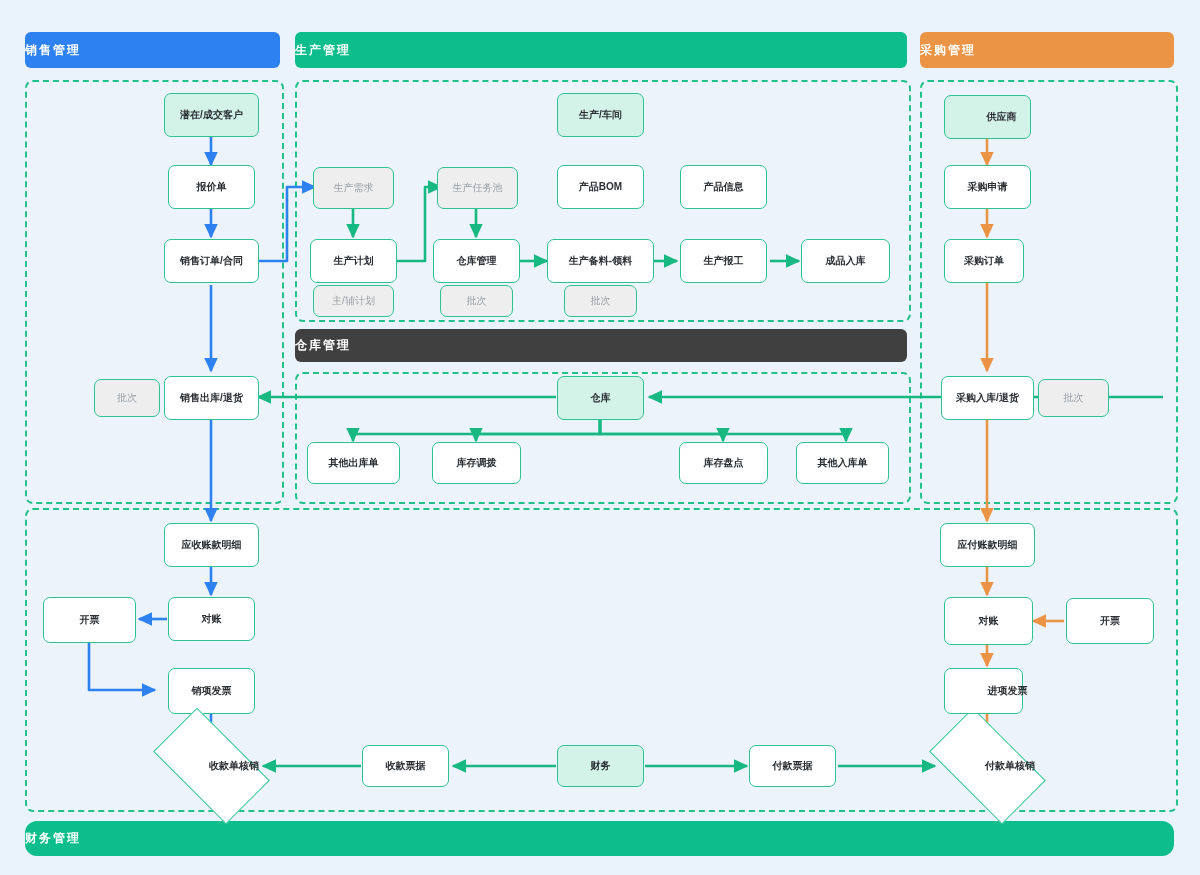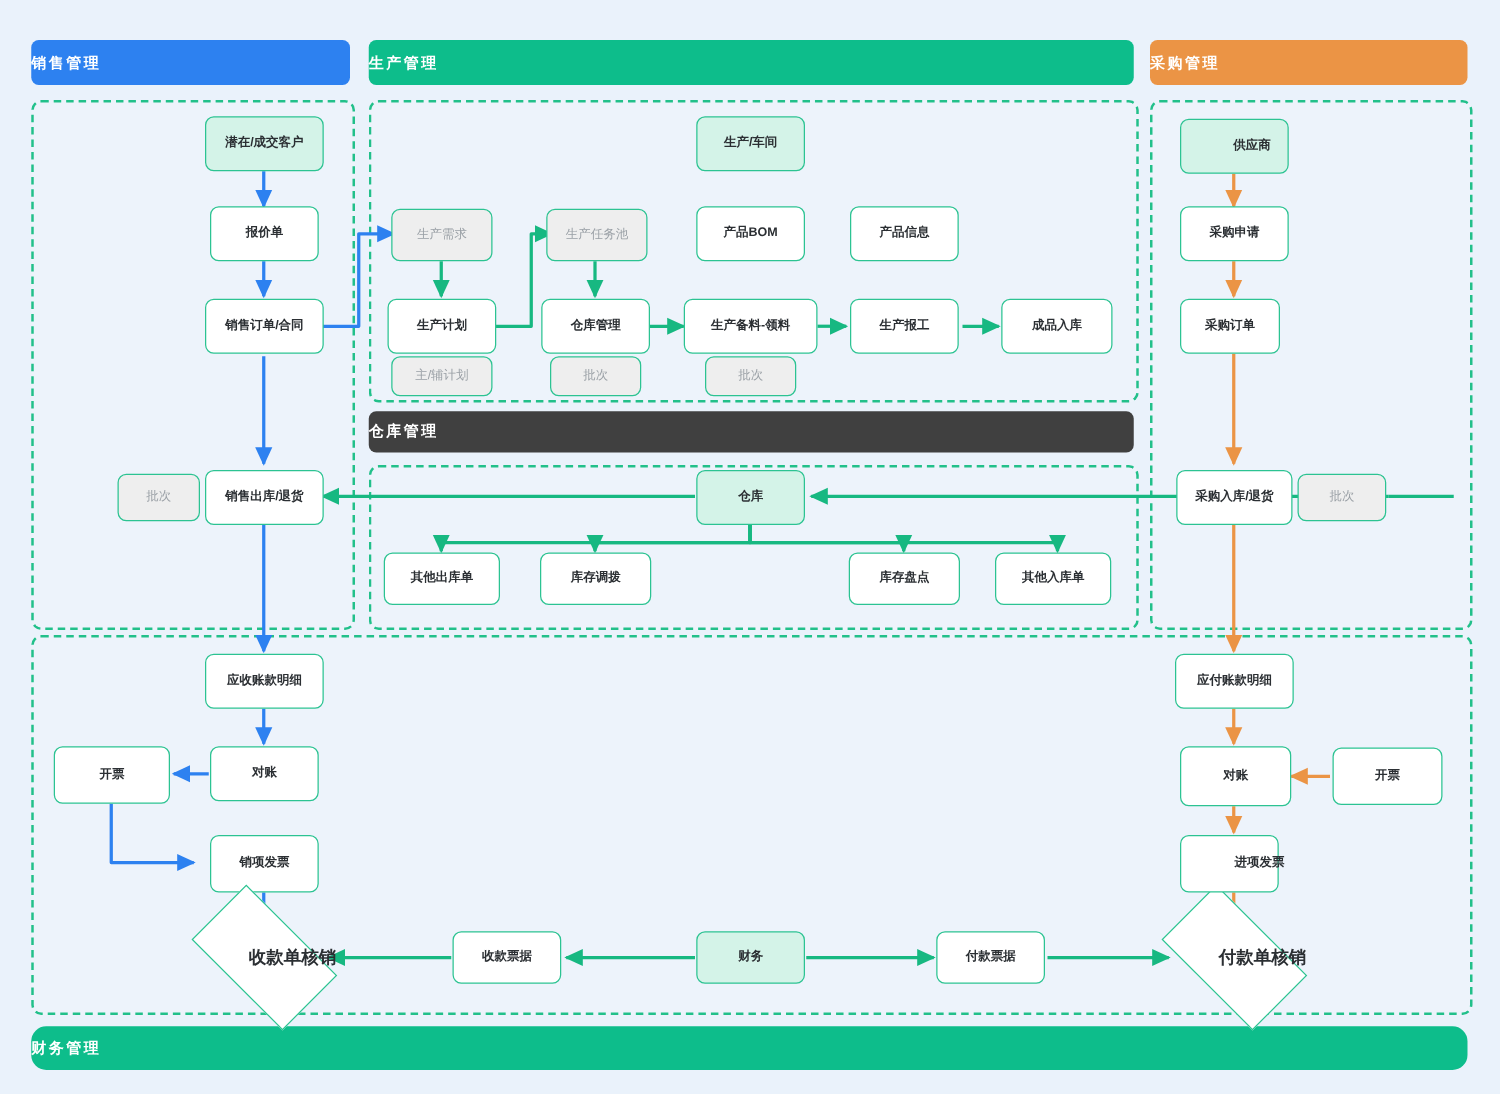--- a/index.html
+++ b/index.html
@@ -58,21 +58,21 @@
     display:flex;align-items:center;justify-content:center;
   }
   .diamond .dshape{
     position:absolute;inset:0;
     background:#ffffff;
     border:1.5px solid #2cc392;
     transform:rotate(45deg);
   }
   .diamond .dtext{
     position:relative;
-    font-size:14px;font-weight:bold;color:#2b2f33;
+    font-size:10px;font-weight:bold;color:#2b2f33;
     white-space:nowrap;
     margin-left:45px;
   }
 
   svg.links{position:absolute;left:0;top:0;width:1200px;height:875px;pointer-events:none;}
 </style>
 </head>
 <body>
 
 <div id="stage">

